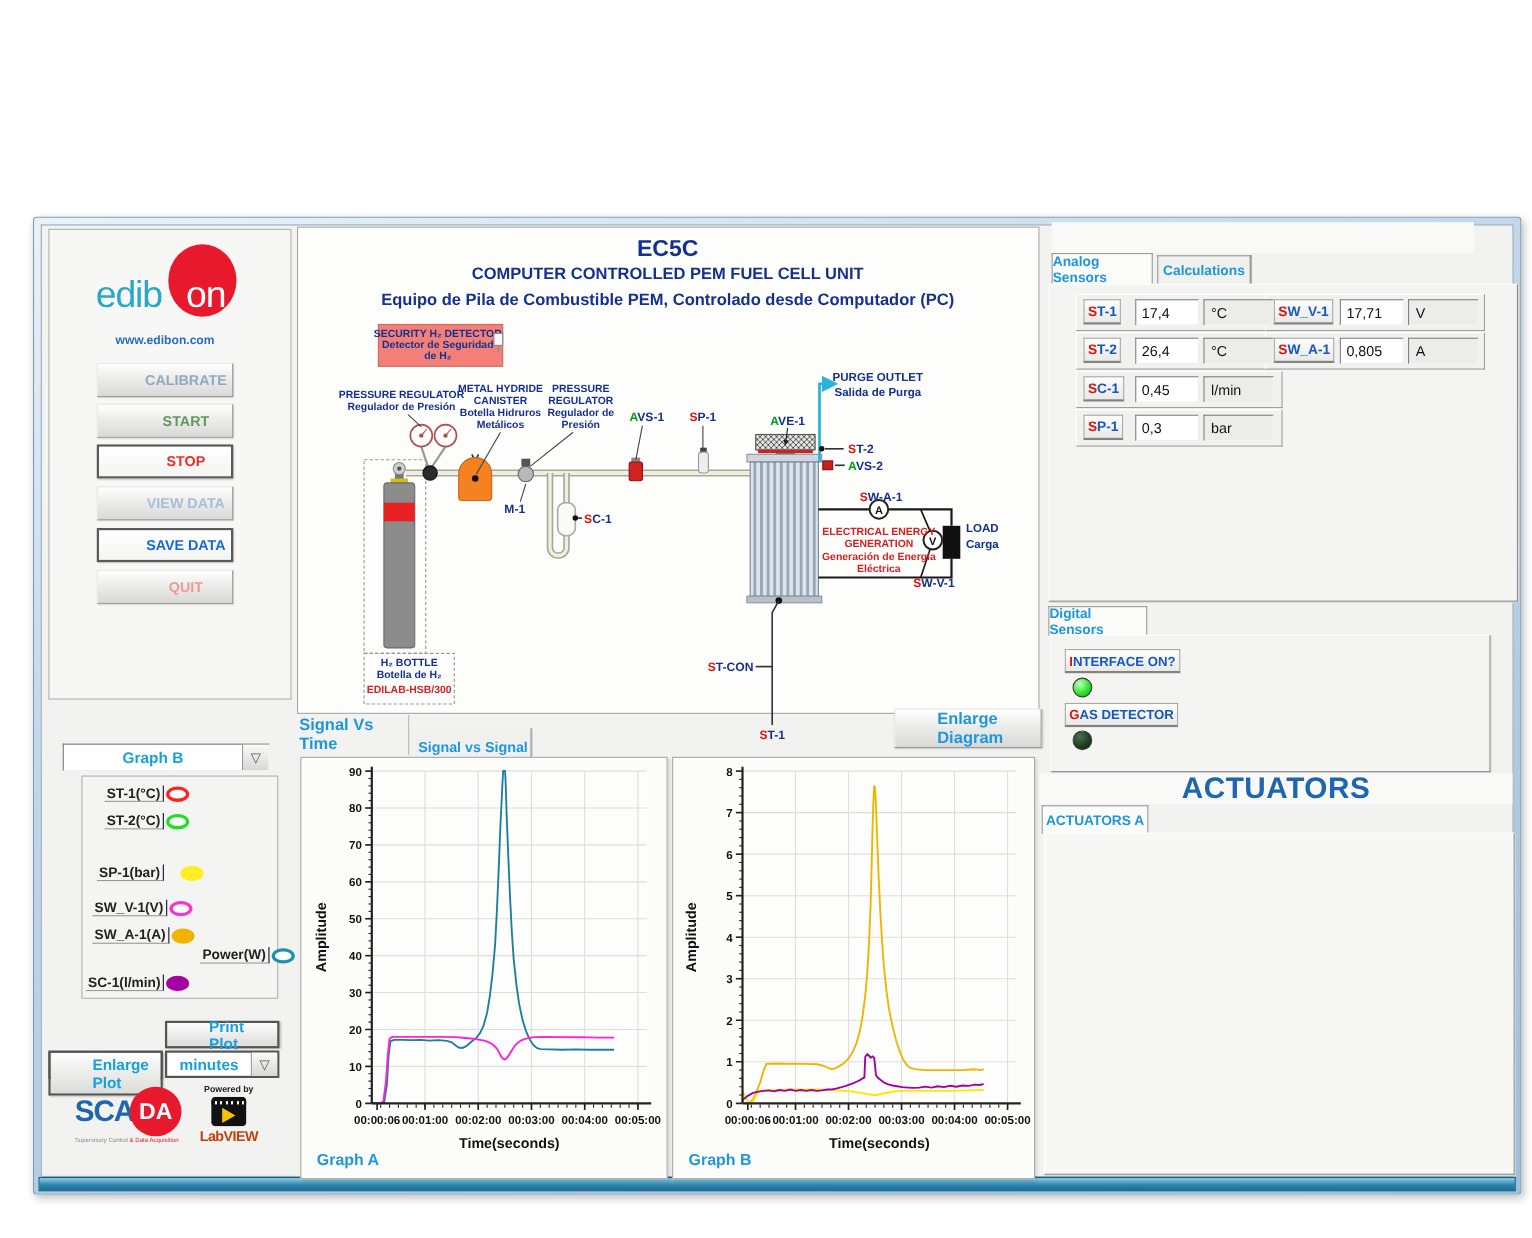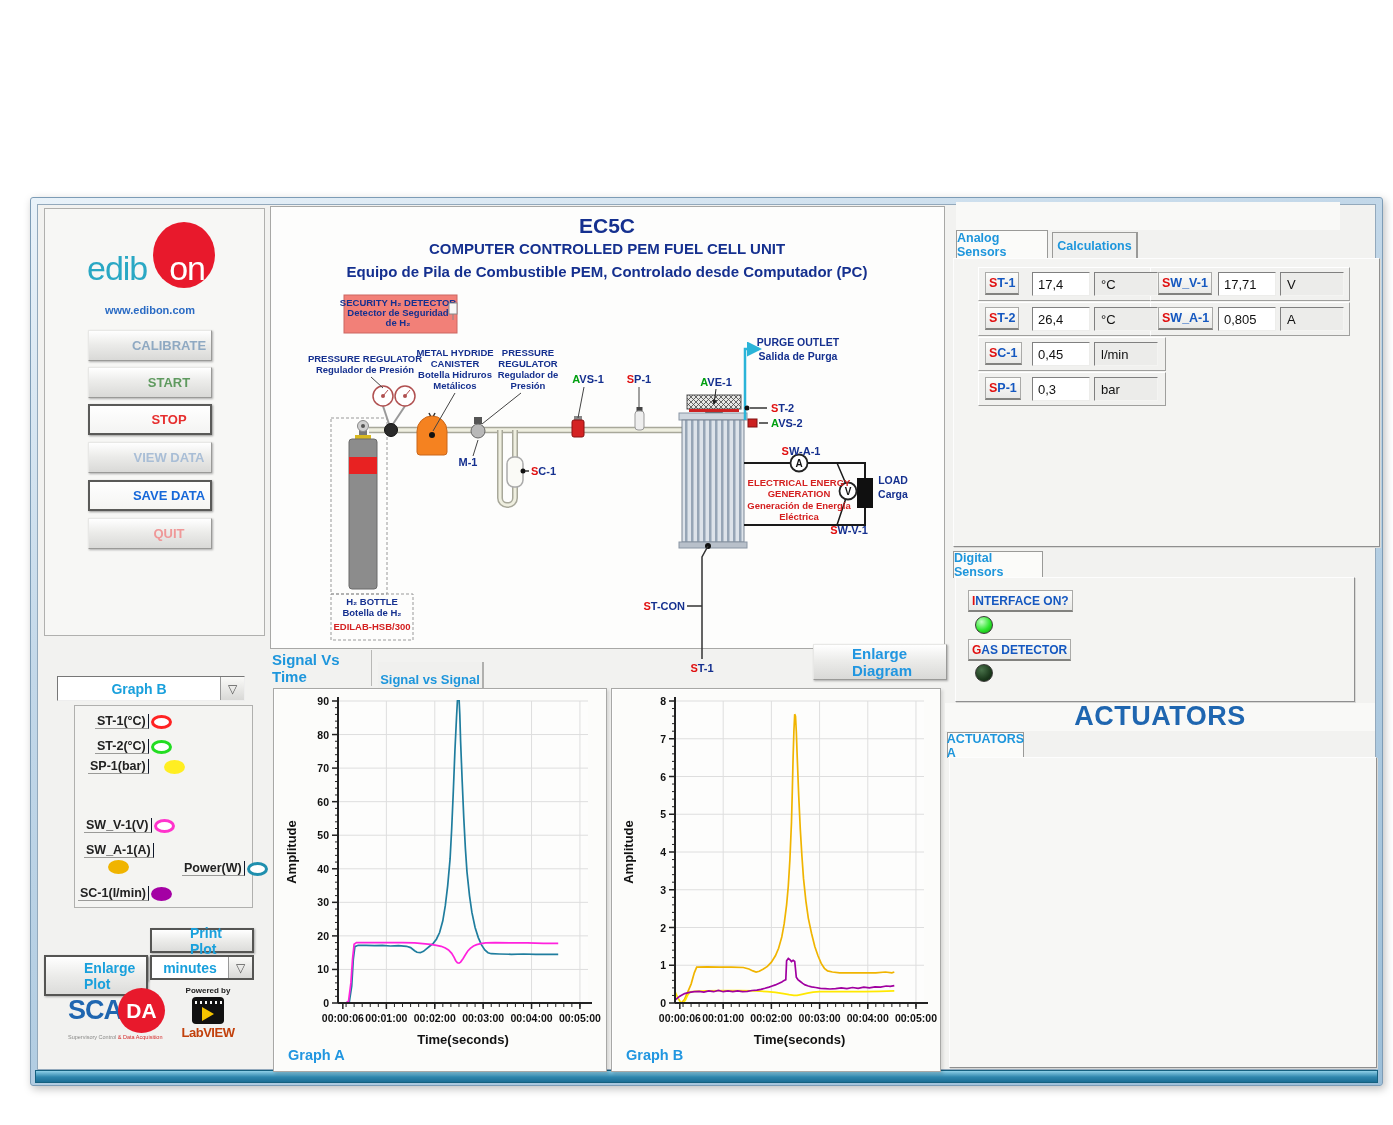--- a/index.html
+++ b/index.html
@@ -117,29 +117,29 @@
 
   <div class="panel-box" style="left:74px;top:705px;width:179px;height:203px;background:#f4f4f2;"></div>
   <div class="legend-item" style="left:95px;top:714px;">
     <span class="legend-label">ST-1(°C)</span>
       <span class="legend-oval" style="border-color: rgb(255, 34, 34); background: rgb(255, 255, 255);"></span>
   </div>
   <div class="legend-item" style="left:95px;top:739px;">
     <span class="legend-label">ST-2(°C)</span>
       <span class="legend-oval" style="border-color: rgb(34, 221, 34); background: rgb(255, 255, 255);"></span>
   </div>
-  <div class="legend-item" style="left:88px;top:759px;gap:15px;">
+  <div class="legend-item" style="left:88px;top:786px;gap:15px;">
     <span class="legend-label">SP-1(bar)</span>
       <span class="legend-oval" style="border-color: rgb(255, 238, 34); background: rgb(255, 238, 34);"></span>
   </div>
   <div class="legend-item" style="left:84px;top:818px;">
     <span class="legend-label">SW_V-1(V)</span>
       <span class="legend-oval" style="border-color: rgb(255, 51, 204); background: rgb(255, 255, 255);"></span>
   </div>
-  <div class="legend-item" style="left:84px;top:843px;flex-direction:column;">
+  <div class="legend-item" style="left:84px;top:843px;">
     <span class="legend-label">SW_A-1(A)</span>
       <span class="legend-oval" style="border-color: rgb(240, 180, 0); background: rgb(240, 180, 0);"></span>
   </div>
   <div class="legend-item" style="left:182px;top:861px;">
     <span class="legend-label">Power(W)</span>
       <span class="legend-oval" style="border-color: rgb(31, 143, 174); background: rgb(255, 255, 255);"></span>
   </div>
   <div class="legend-item" style="left:78px;top:886px;">
     <span class="legend-label">SC-1(l/min)</span>
       <span class="legend-oval" style="border-color: rgb(164, 0, 164); background: rgb(164, 0, 164);"></span>
@@ -622,15 +622,15 @@
     </div>
   <div class="led green-on" style="left:975px;top:616px;"></div>
   <div class="chip" style="left:968px;top:639px;height:22px;font-size:12px;">
       <span class="first">G</span>
       <span>AS DETECTOR</span>
     </div>
   <div class="led dark-off" style="left:975px;top:664px;"></div>
 
   <div class="band" style="left:945px;top:703px;width:430px;height:28px;"></div>
   <div class="heading" style="left:945px;top:701px;width:430px;">ACTUATORS</div>
-  <div class="tab active" style="left:947px;top:732px;width:77px;height:26px;">ACTUATORS A</div>
+  <div class="tab active" style="left:947px;top:732px;width:97px;height:26px;">ACTUATORS A</div>
   <div class="panel-raised" style="left:949px;top:757px;width:428px;height:311px;background:#f7f7f5;"></div>
 </div>
 
 </body></html>

